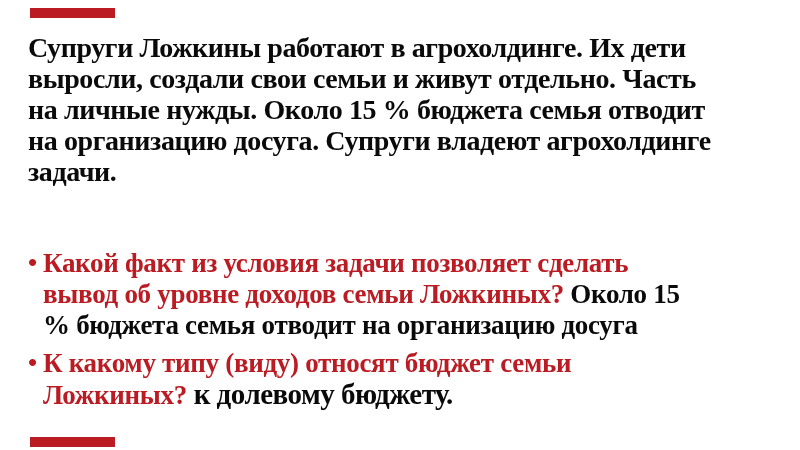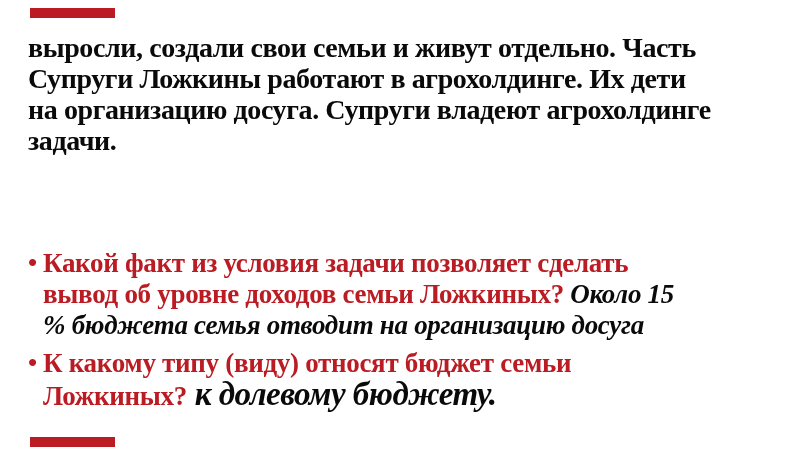--- a/index.html
+++ b/index.html
@@ -53,38 +53,39 @@
   #bullet-2 { top: 348px; }
   .bullet .marker {
     position: absolute;
     left: 0;
     top: -1px;
     font-size: 26px;
     color: var(--accent, #BB1B22);
   }
   .bline { white-space: nowrap; }
   .red   { color: var(--accent, #BB1B22); }
-  .black { color: var(--ink, #0a0a0a); font-style: italic; }
+  .black { color: var(--ink, #0a0a0a); }
   .big-answer {
-    font-size: 33px;
+    font-size: 29px;
     line-height: 31px;
     letter-spacing: -0.5px;
   }
 </style>
 </head>
 <body>
 
 <div id="slide">
 
   <div id="bar-top" class="decor-bar"></div>
   <div id="bar-bottom" class="decor-bar"></div>
 
   <div id="paragraph">
+    <div class="pline">Супруги Ложкины работают в агрохолдинге. Их дети</div>
     <div class="pline">выросли, создали свои семьи и живут отдельно. Часть</div>
-    <div class="pline">Супруги Ложкины работают в агрохолдинге. Их дети</div>
+    <div class="pline">на личные нужды. Около 15 % бюджета семья отводит</div>
     <div class="pline">на организацию досуга. Супруги владеют агрохолдинге</div>
     <div class="pline">задачи.</div>
   </div>
 
   <div id="bullet-1" class="bullet">
     <span class="marker">•</span>
     <div class="bline">
       <span class="red">Какой факт из условия задачи позволяет сделать</span>
     </div>
     <div class="bline">

